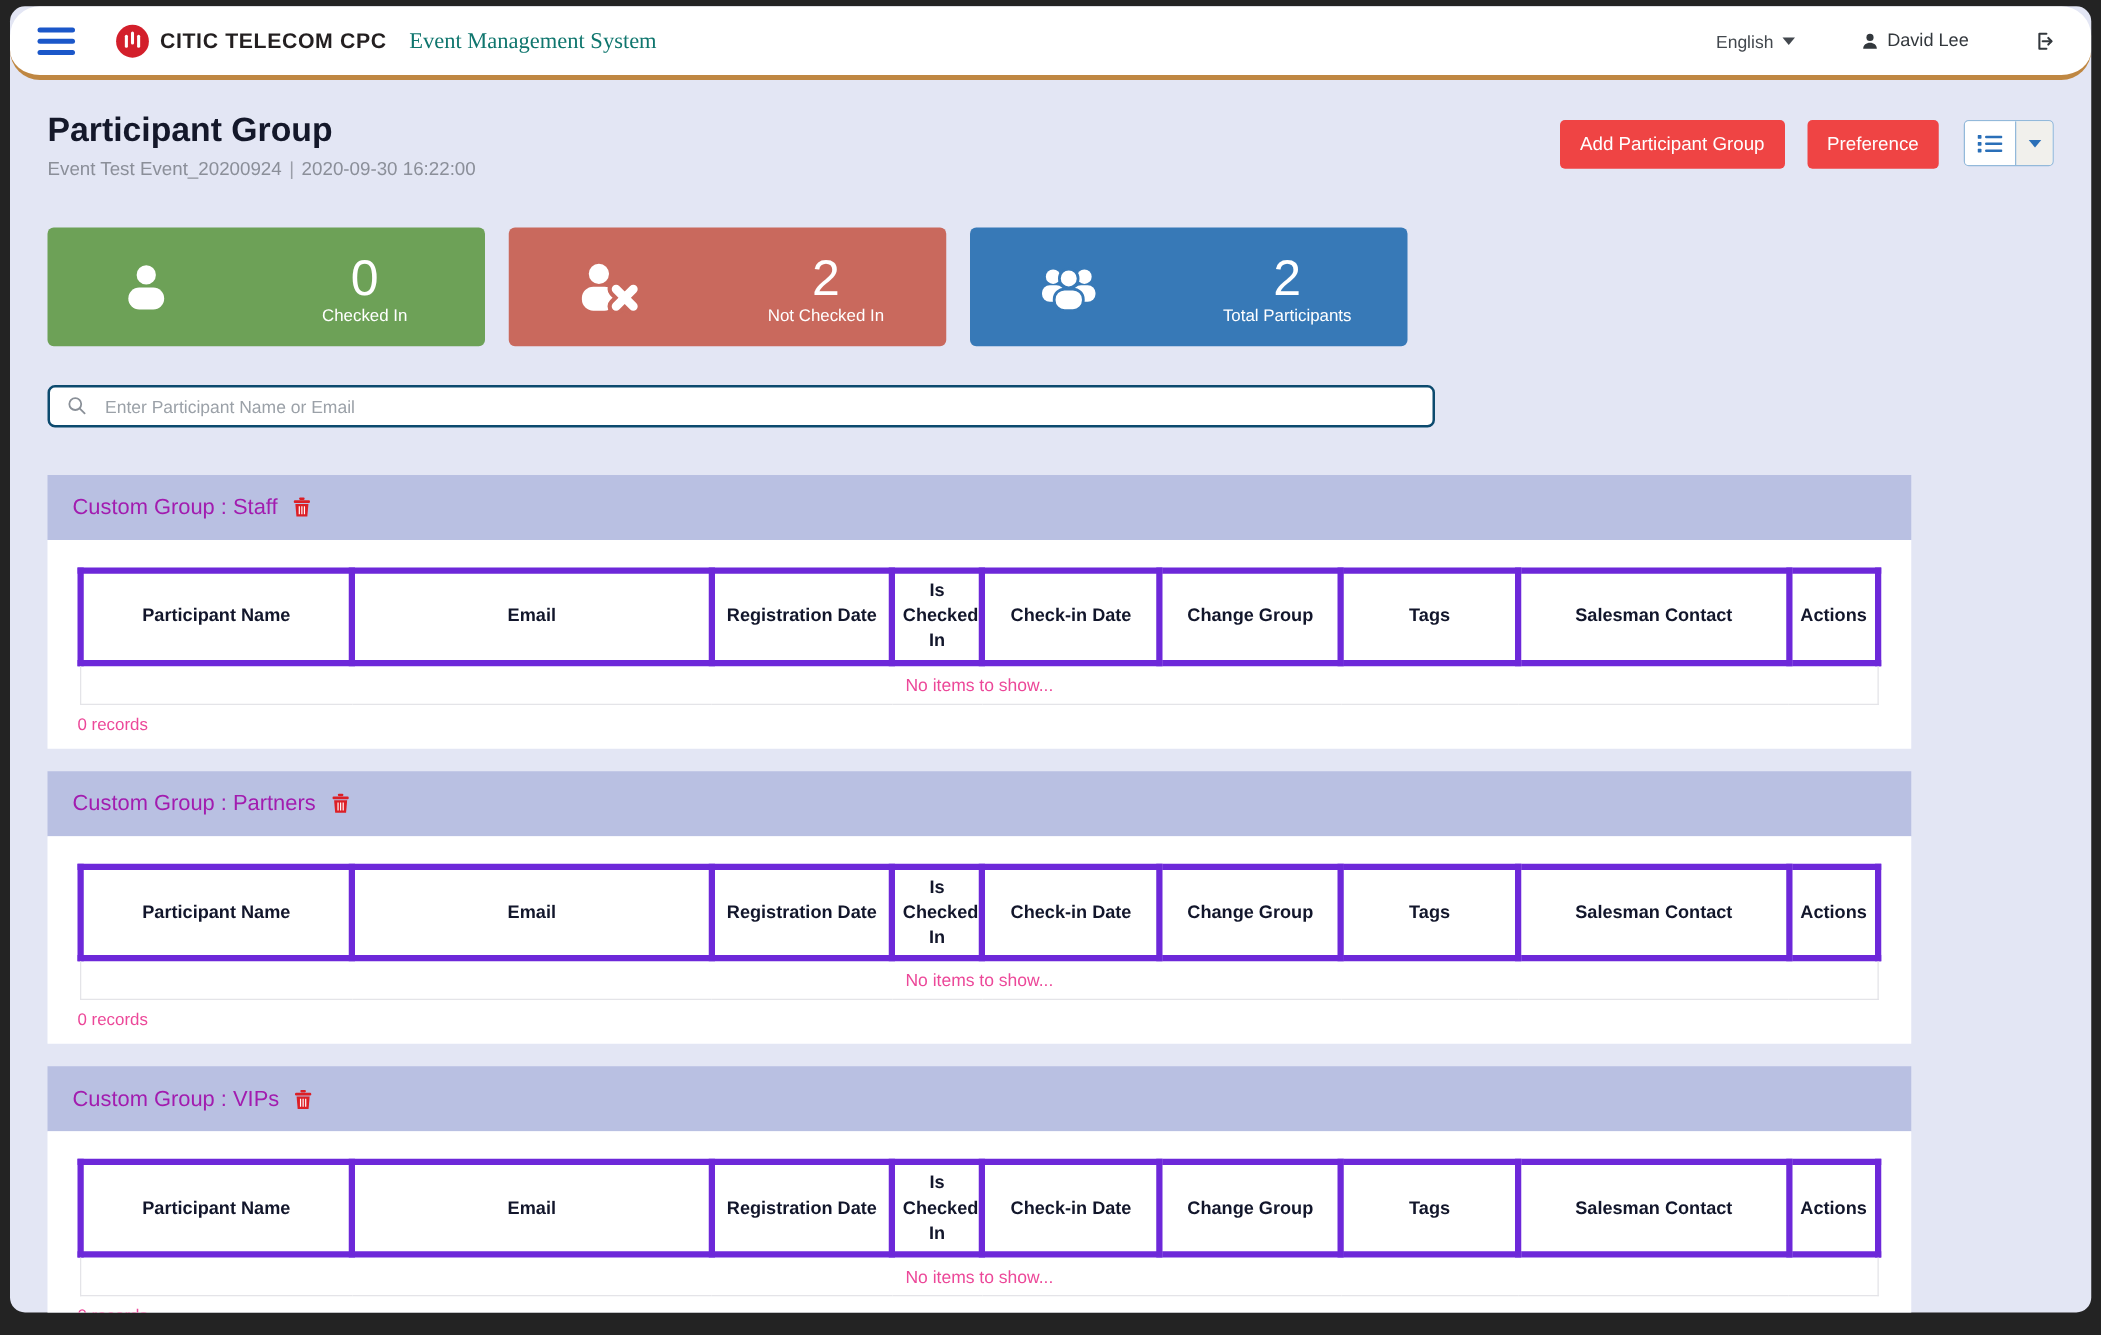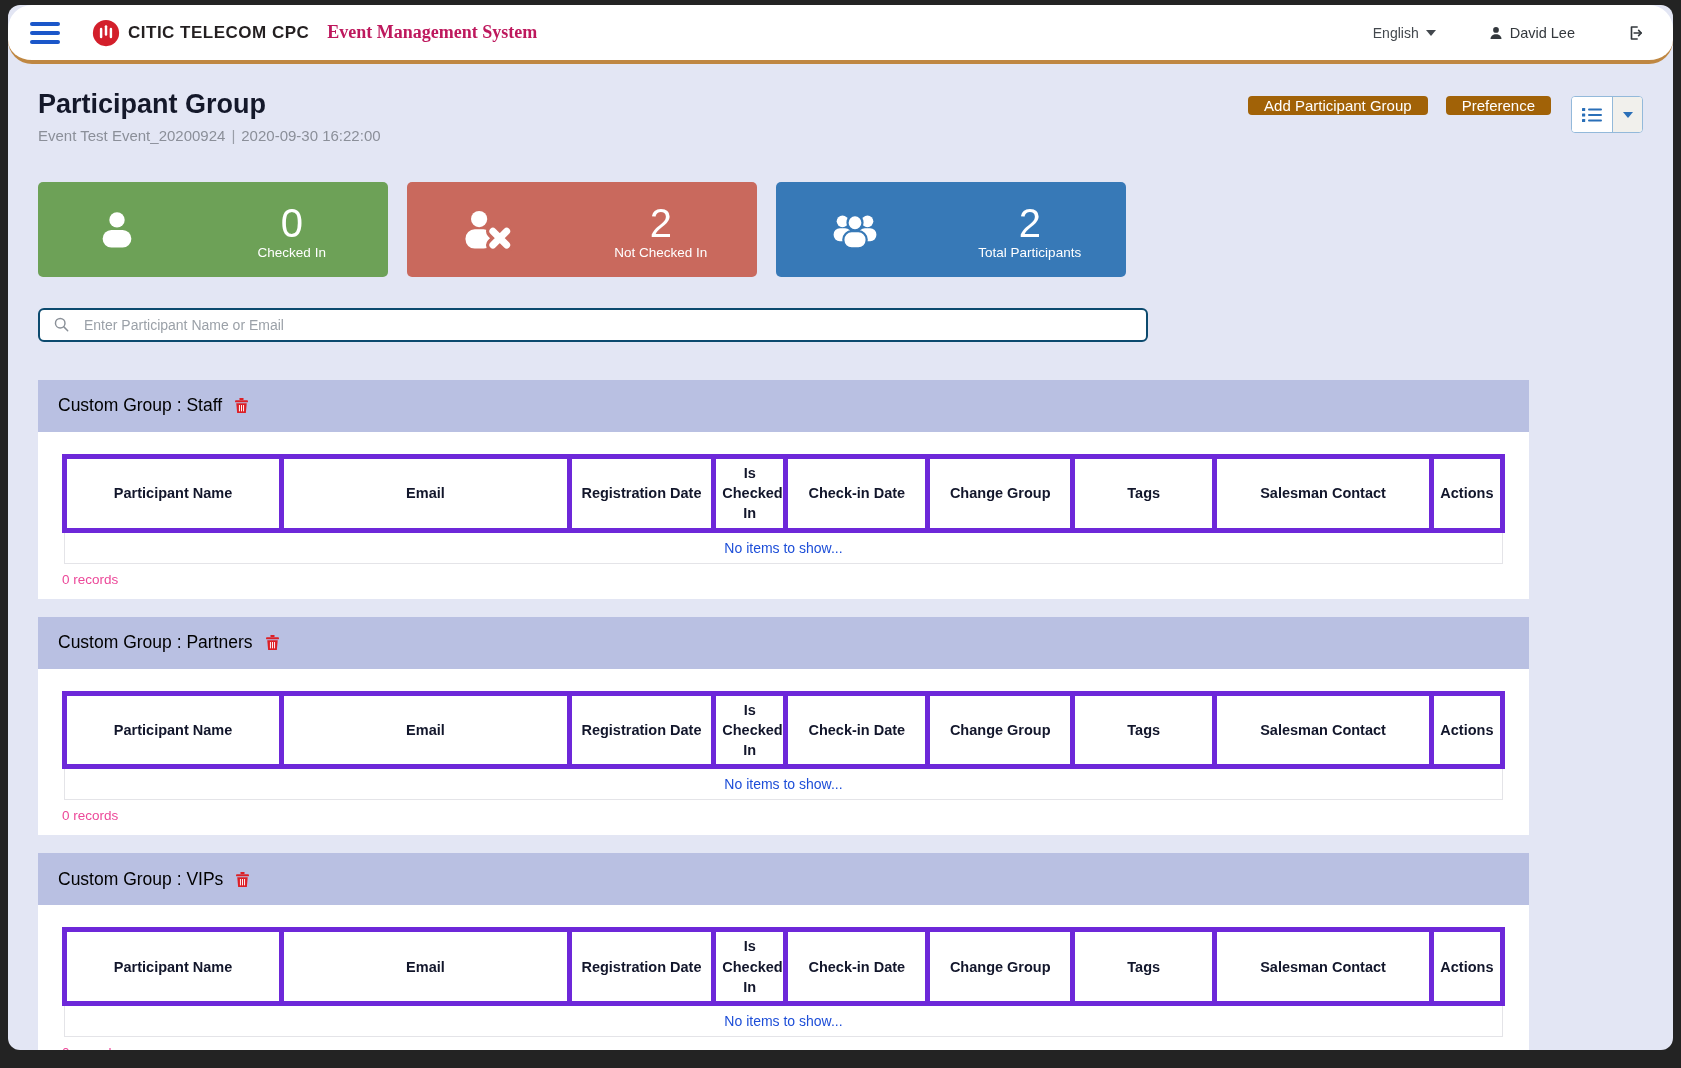--- a/index.html
+++ b/index.html
@@ -10,39 +10,39 @@
 
   
   .navbar { height:59px; background:#ffffff; border-bottom:4px solid #bf8742;
     display:flex; align-items:center; padding:0 28px 0 22px;border-radius:24px; }
   .hamburger { width:30px; height:22px; display:flex; flex-direction:column;
     justify-content:space-between; cursor:pointer; margin-right:32px; }
   .hamburger span { display:block; height:4px; border-radius:2px; background:#1b57c9; }
   .brand-logo { width:28px; height:28px; margin-right:8px; }
   .brand-name { font-size:17px; font-weight:bold; color:#231f20; letter-spacing:.5px; margin-right:18px; }
   .app-title { font-family:"Liberation Serif","DejaVu Serif",serif; font-size:18px;
-    font-weight:bold; color:#be185d; }
+    font-weight:normal; color:#0f766e; }
   .nav-right { margin-left:auto; display:flex; align-items:center; gap:52px; }
   .lang { display:flex; align-items:center; gap:7px; font-size:14px; color:#43484e; cursor:pointer; }
   .caret-dark { width:0; height:0; border-left:5px solid transparent; border-right:5px solid transparent;
     border-top:6px solid #43484e; }
   .user { display:flex; align-items:center; gap:6px; font-size:14.5px; color:#33383d; }
   .icon-16 { width:16px; height:16px; }
   .icon-18 { width:18px; height:18px; }
   .logout-btn { cursor:pointer; display:flex; align-items:center; }
 
   
   .content { padding:0 30px; }
   .page-head { margin-top:26px; display:flex; align-items:flex-start; }
   .page-title { font-size:27px; font-weight:bold; color:#14182a; line-height:1.1; }
   .page-sub { margin-top:7px; font-size:15px; color:#8b8f99; }
   .page-sub .sep { margin:0 6px; color:#9a9ea8; }
   .head-actions { margin-left:auto; display:flex; align-items:flex-start; gap:18px; padding-top:6px; }
-  .btn-blue { background:#a16207; color:#fff; font-size:15px; border:none; border-radius:4px;
-    height:19px; padding:0 16px; cursor:pointer; font-family:inherit; }
+  .btn-blue { background:#ef4444; color:#fff; font-size:15px; border:none; border-radius:4px;
+    height:39px; padding:0 16px; cursor:pointer; font-family:inherit; }
   .split-group { display:flex; height:37px; border:1px solid #93b9da; border-radius:4px;
     overflow:hidden; background:#fff; margin-left:2px; }
   .split-left { width:40px; display:flex; align-items:center; justify-content:center;
     background:#fff; cursor:pointer; }
   .split-right { width:30px; display:flex; align-items:center; justify-content:center;
     background:#f1f0ec; border-left:1px solid #93b9da; cursor:pointer; }
   .caret-blue { width:0; height:0; border-left:5px solid transparent; border-right:5px solid transparent;
     border-top:6px solid #2a6fb8; }
 
   
@@ -61,28 +61,28 @@
   .search-input { width:100%; height:34px; border:2px solid #0c4a6e; border-radius:6px;
     background:#fff; padding:0 14px 0 44px; font-size:14px; color:#333; outline:none; font-family:inherit; }
   .search-input::placeholder { color:#9ba1a8; }
   .search-icon { position:absolute; left:15px; top:8px; width:17px; height:17px; }
 
   
   .panel { margin-top:38px; width:1491px; }
   .panel + .panel { margin-top:18px; }
   .panel-head { height:52px; background:#b9c0e2; display:flex; align-items:center;
     padding:0 20px; gap:10px; }
-  .panel-title { font-size:17.5px; color:#000000; font-weight:500; }
+  .panel-title { font-size:17.5px; color:#a21caf; font-weight:500; }
   .trash { width:19px; height:19px; cursor:pointer; }
   .panel-body { background:#ffffff; padding:22px 24px 12px 24px; }
   table.grid { width:100%; border-collapse:collapse; table-layout:fixed; }
   .grid th { border:5px solid #6d28d9; font-size:14.5px; font-weight:bold; color:#12162b;
     text-align:center; vertical-align:middle; height:64px; padding:4px 6px; line-height:1.4; }
   .grid td.empty { border:1px solid #e4e4e8; text-align:center; font-size:14px;
-    color:#1d4ed8; height:33px; padding:6px; }
+    color:#ec4899; height:33px; padding:6px; }
   .records { margin-top:8px; font-size:13.5px; color:#ec4899; }
   .col-name{width:15.1%} .col-email{width:20%} .col-reg{width:10.05%} .col-isch{width:5%}
   .col-chk{width:9.9%} .col-grp{width:10.05%} .col-tags{width:9.9%} .col-sal{width:15.05%}
   .col-act{width:4.95%}
 </style>
 </head>
 <body>
 
 <div class="window">
 

